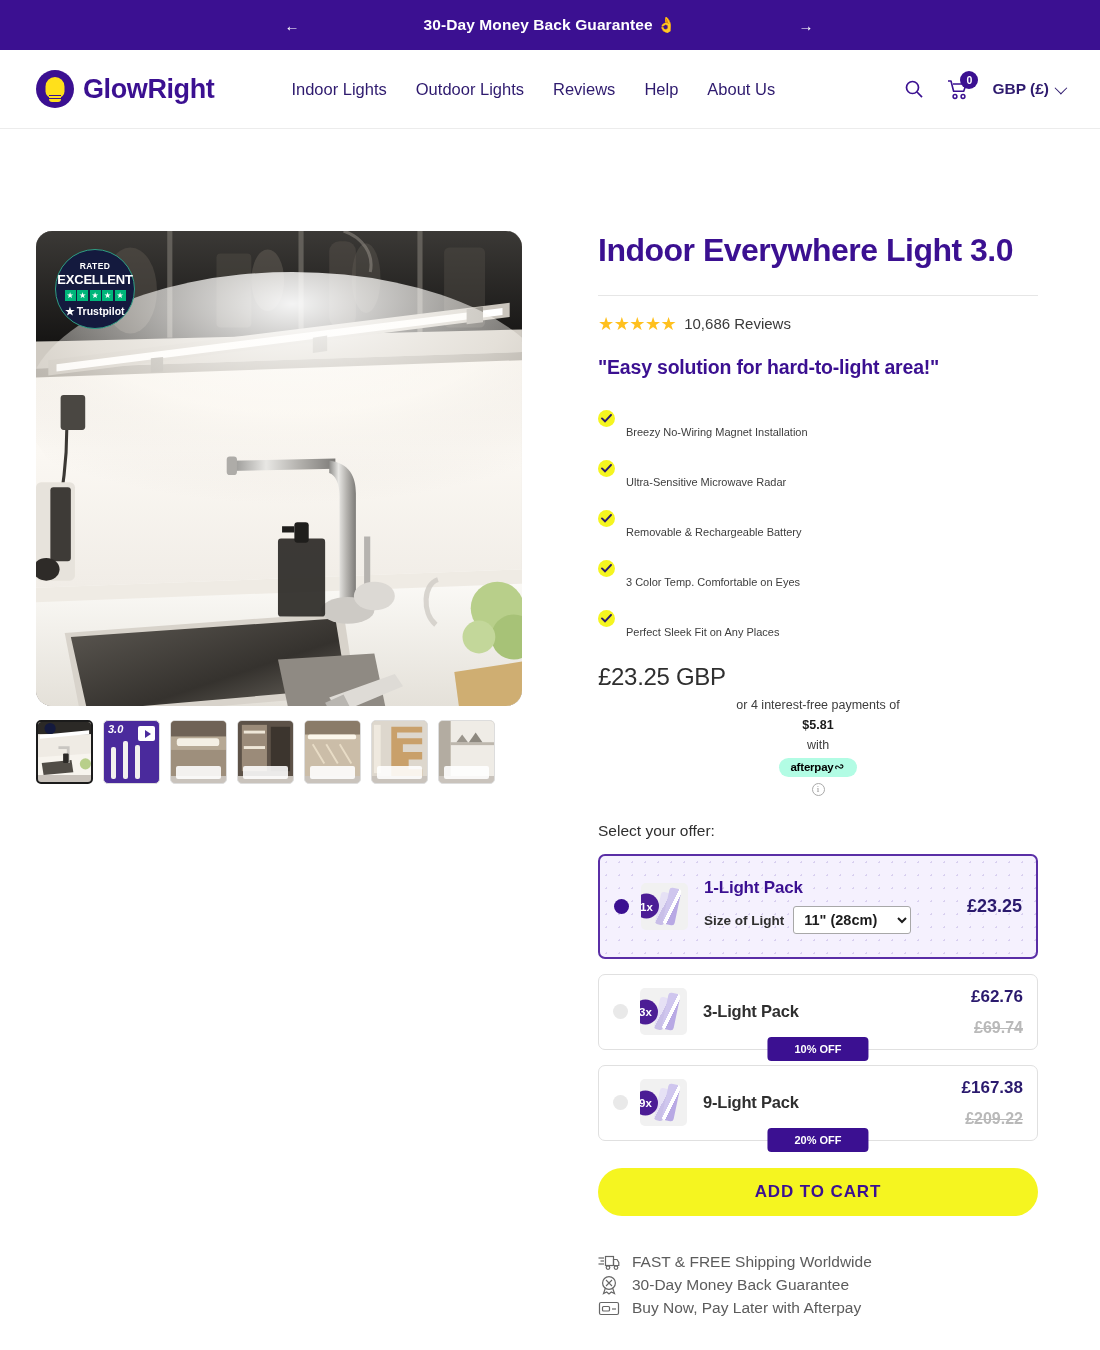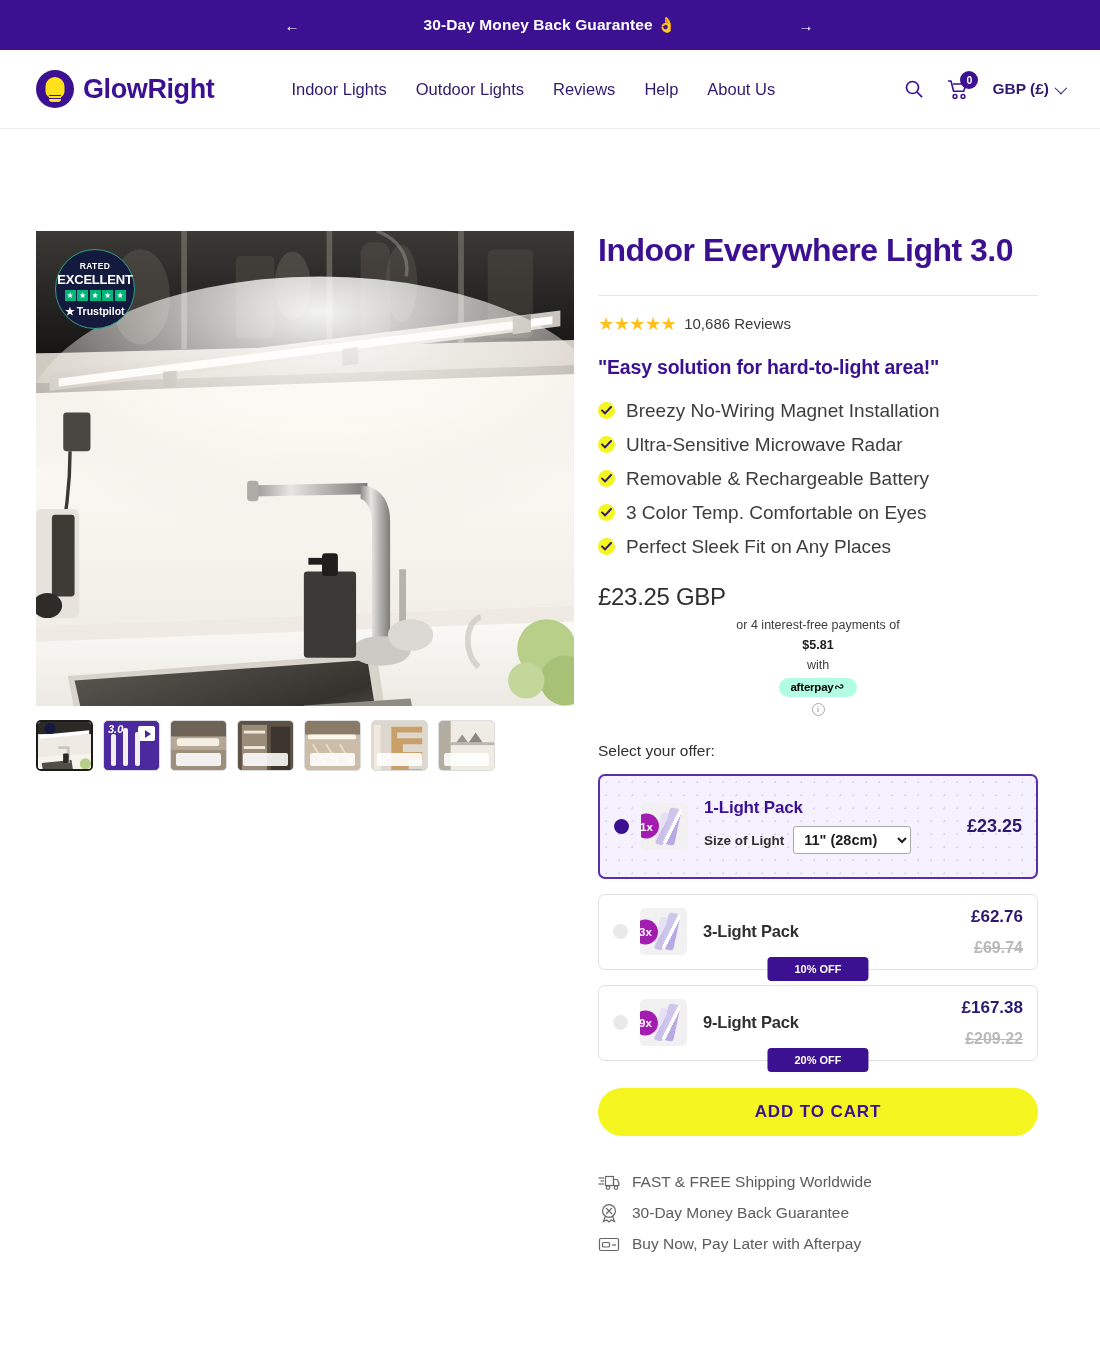--- a/index.html
+++ b/index.html
@@ -78,21 +78,21 @@
   .chev { width: 9px; height: 9px; border-right: 1.8px solid #2e1a6e; border-bottom: 1.8px solid #2e1a6e;
           transform: rotate(45deg) translateY(-2px); }
 
   
   .content { display: flex; padding: 0 36px; }
   .left-col { width: 512px; padding-top: 102px; }
   .right-col { width: 440px; margin-left: 50px; padding-top: 104px; }
 
   
   .hero {
-    width: 538px; height: 475px; border-radius: 0;
+    width: 486px; height: 475px; border-radius: 16px;
     overflow: hidden; position: relative;
     background: #23201e;
   }
   .hero-scene { position: absolute; inset: 0; }
   .tp-badge {
     position: absolute; left: 19px; top: 18px;
     width: 80px; height: 80px; border-radius: 50%;
     background: #141a3e; border: 1.5px solid #2f9e84;
     display: flex; flex-direction: column; align-items: center; justify-content: center;
     gap: 1px; z-index: 5;
@@ -104,21 +104,21 @@
     width: 11px; height: 11px; background: #00b67a;
     display: flex; align-items: center; justify-content: center;
     color: #fff; font-size: 8px; line-height: 1;
   }
   .tp-name { display: flex; align-items: center; gap: 2px; margin-top: 3px; }
   .tp-name span { color: #fff; font-size: 10.5px; font-weight: 700; }
   .tp-logo-star { color: #00b67a; font-size: 11px; }
 
   .thumbs { display: flex; gap: 10px; margin-top: 14px; }
   .thumb {
-    width: 57px; height: 51px; border-radius: 5px; overflow: hidden;
+    width: 57px; height: 64px; border-radius: 5px; overflow: hidden;
     position: relative; cursor: pointer; background: #c9c3bc;
     border: 1px solid #ddd;
   }
   .thumb.active { border: 2px solid #1b1b1b; }
   .thumb-cap {
     position: absolute; left: 5px; right: 5px; bottom: 4px; height: 13px;
     background: rgba(255,255,255,.88); border-radius: 2px;
   }
   .thumb-video { background: #4a2a9c; }
   .tv-num { position: absolute; left: 4px; top: 2px; color: #fff; font-size: 11px; font-weight: 800; font-style: italic; }
@@ -144,21 +144,21 @@
     margin-top: 21px; font-size: 19.5px; font-weight: 800; color: #3b1091;
     letter-spacing: -.2px;
   }
   .features { margin-top: 21px; display: flex; flex-direction: column; gap: 12px; }
   .feat { display: flex; align-items: center; gap: 11px; }
   .feat-check {
     width: 17px; height: 17px; border-radius: 50%; background: #f5f520; flex: none;
     display: flex; align-items: center; justify-content: center;
   }
   .feat-check svg { display: block; }
-  .feat-text { font-size: 19px; color: #3d3d3d; }
+  .feat-text { font-size: 11px; color: #3d3d3d; margin-top: 26px; }
 
   .quality {
     margin-top: 22px; display: flex; align-items: center; gap: 10px; cursor: pointer;
   }
   .quality a {
     font-size: 15.5px; color: #4a4a4a; text-decoration: underline; text-underline-offset: 2.5px;
   }
   .price {
     margin-top: 25px; font-size: 24px; color: #2f2f2f; letter-spacing: -.3px;
   }
@@ -204,21 +204,21 @@
     background: linear-gradient(105deg,#cfc6ee 0 45%,#ffffff 45% 62%,#b8a9e4 62% 100%);
     border-radius: 3px; transform: rotate(12deg);
   }
   .pack-thumb .bar2 {
     position: absolute; right: 21px; top: 9px; width: 9px; height: 33px;
     background: linear-gradient(105deg,#e6e1f5 0 50%,#c9bfe8 50% 100%);
     border-radius: 3px; transform: rotate(12deg);
   }
   .qty-badge {
     position: absolute; left: -7px; top: 50%; transform: translateY(-50%);
-    width: 25px; height: 25px; border-radius: 50%; background: #a21caf;
+    width: 25px; height: 25px; border-radius: 50%; background: #4c1d95;
     color: #fff; font-size: 11.5px; font-weight: 800;
     display: flex; align-items: center; justify-content: center; z-index: 3;
   }
   .offer-mid { margin-left: 16px; flex: 1; }
   .pack-name { font-size: 16.5px; font-weight: 800; color: #2f2f2f; letter-spacing: -.2px; }
   .offer.selected .pack-name { color: #3b1091; font-size: 17px; }
   .size-row { display: flex; align-items: center; gap: 9px; margin-top: 8px; }
   .size-label { font-size: 13.5px; font-weight: 700; color: #2f2f2f; }
   .size-select {
     font-family: "Liberation Sans", sans-serif;
@@ -238,21 +238,21 @@
     background: #3b1091; color: #fff; font-size: 11px; font-weight: 800;
     padding: 6px 27px; border-radius: 4px; white-space: nowrap;
   }
 
   .cta {
     margin-top: 27px; width: 100%; height: 48px; border: none; border-radius: 26px;
     background: #f5f520; color: #3b1091; font-size: 17px; font-weight: 800;
     letter-spacing: .9px; cursor: pointer;
     font-family: "Liberation Sans", sans-serif;
   }
-  .trust { margin-top: 37px; display: flex; flex-direction: column; gap: 12px; }
+  .trust { margin-top: 37px; display: flex; flex-direction: column; gap: 4px; }
   .trust-row { display: flex; align-items: center; gap: 12px; }
   .trust-row span { font-size: 15.5px; color: #5c5c5c; }
 </style>
 </head>
 <body>
 
 <div class="announce">
   <div class="announce-arrow left">←</div>
   <div class="announce-text">
     <span>30-Day Money Back Guarantee</span><span class="announce-emoji">👌</span>

